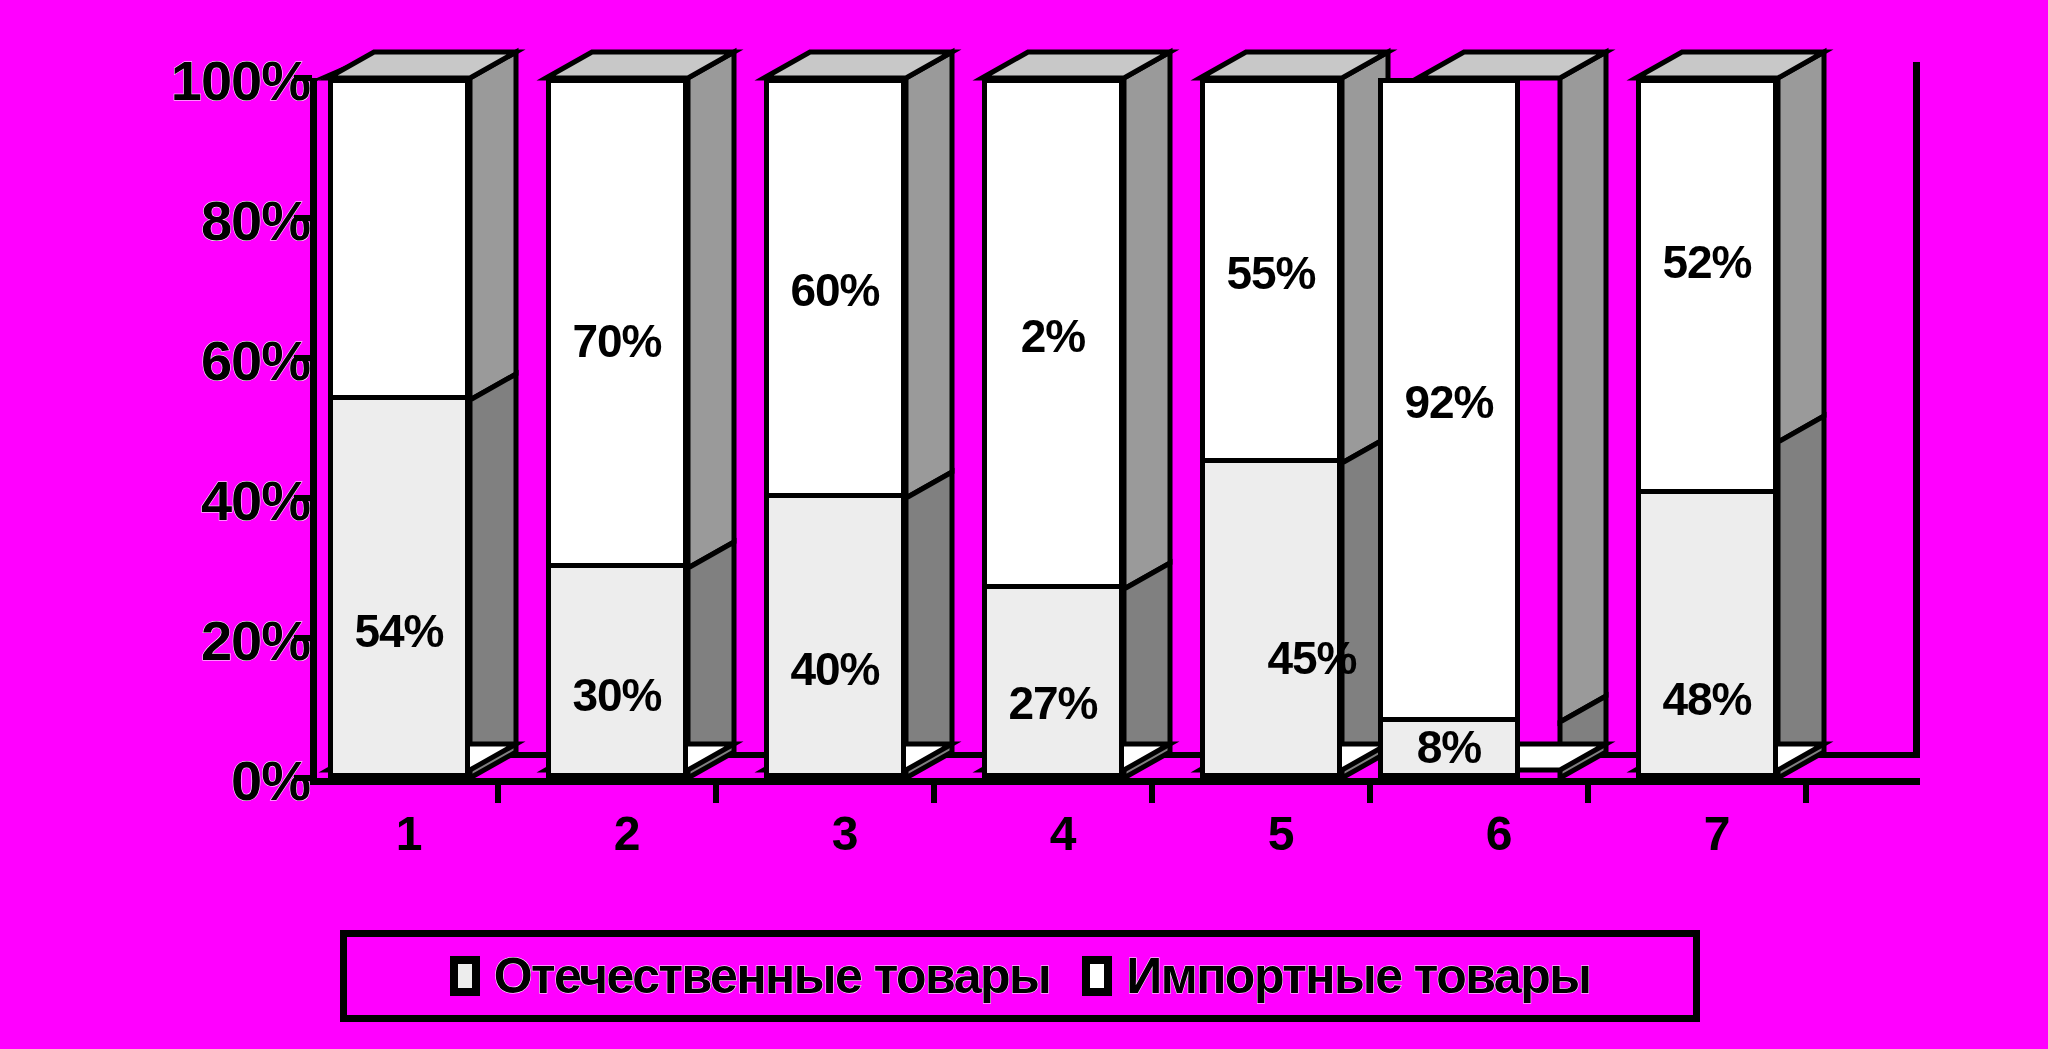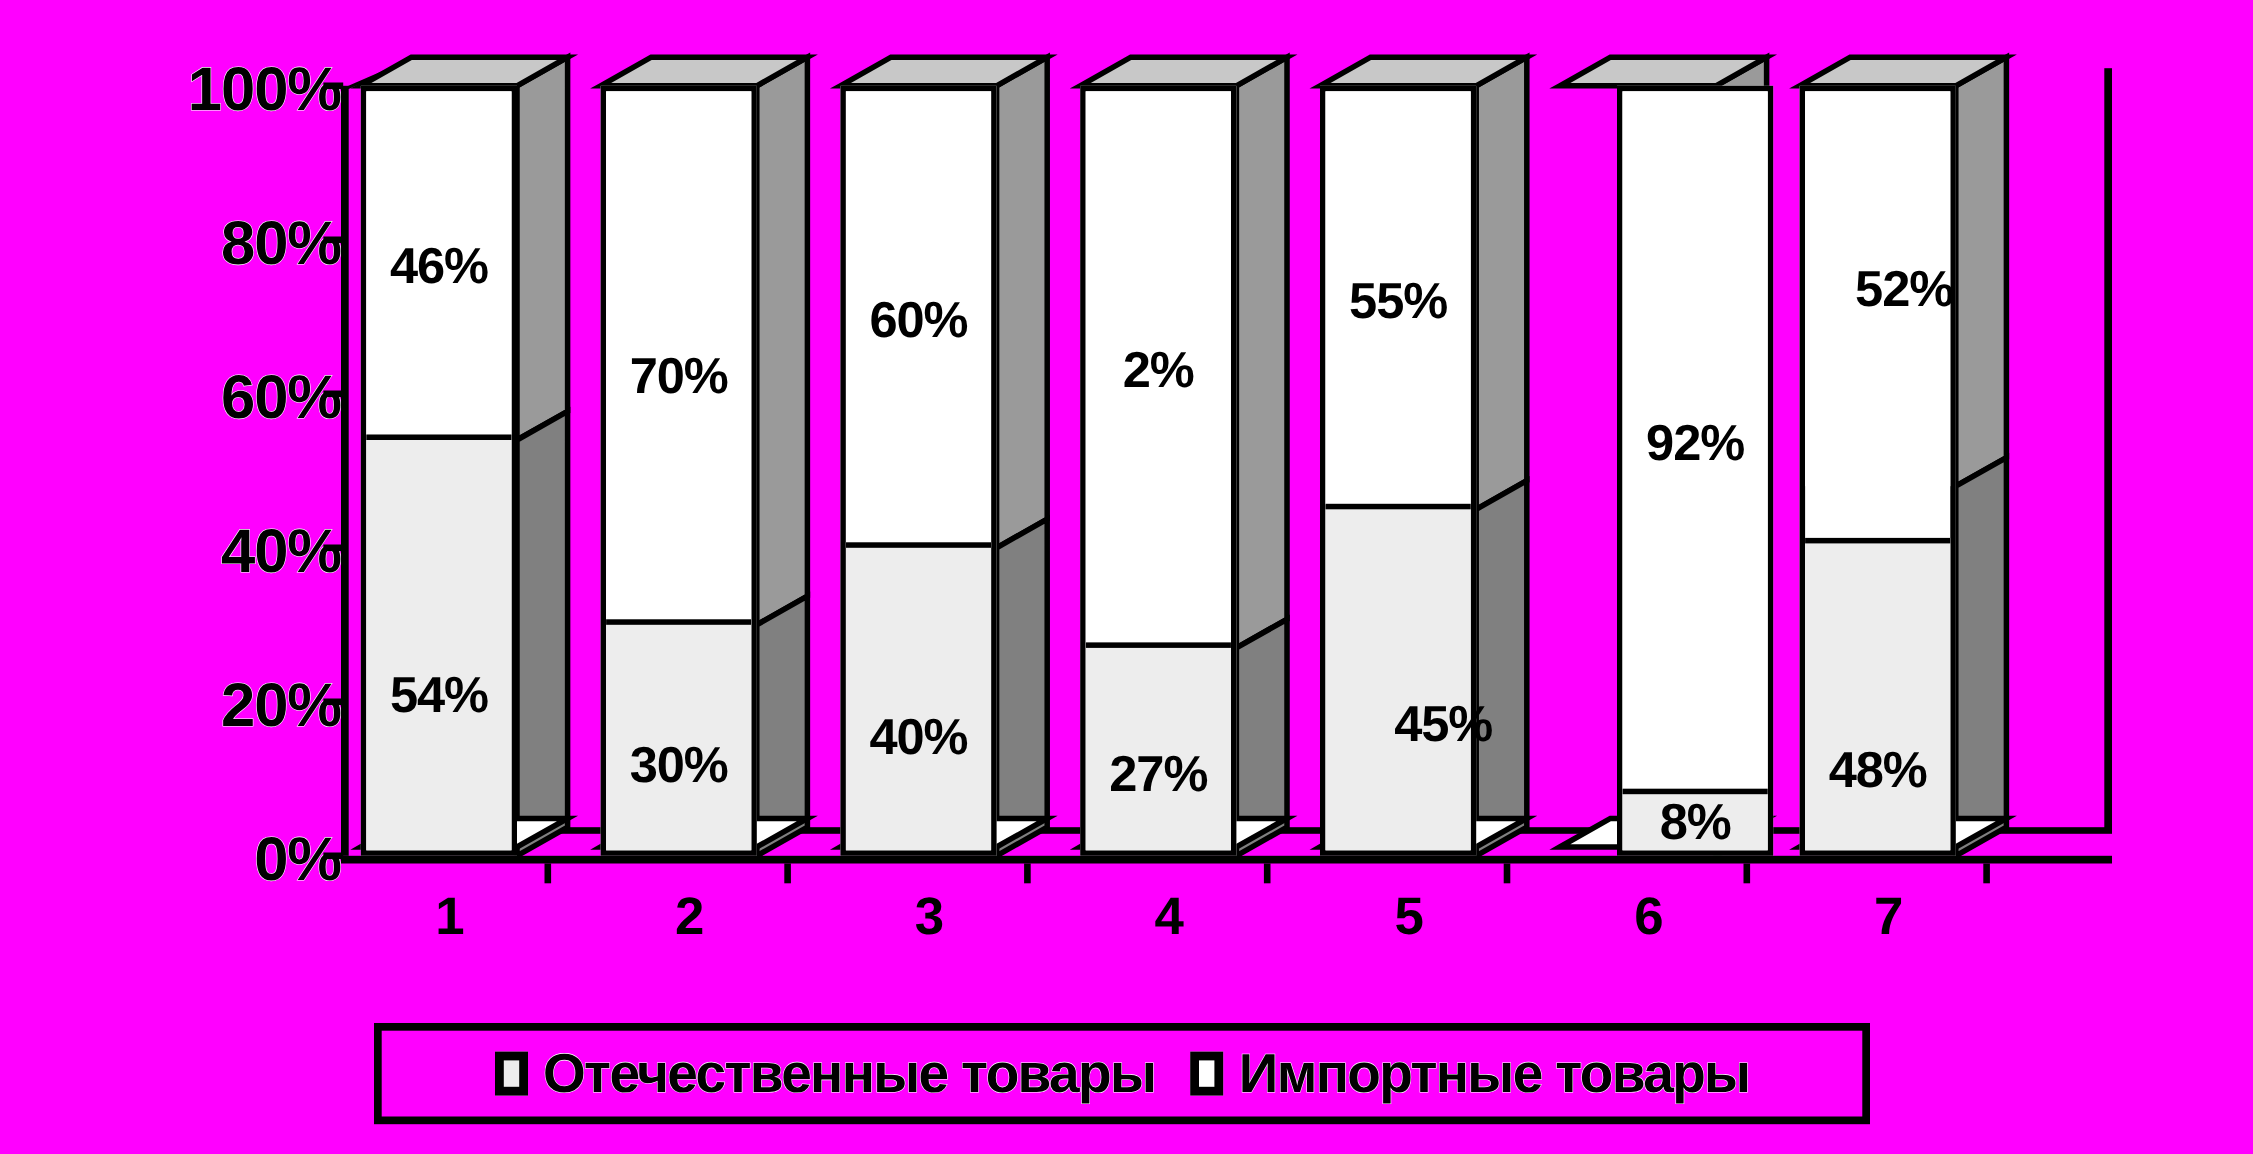--- a/index.html
+++ b/index.html
@@ -267,23 +267,20 @@
             <polygon points="142,358 188,332 188,710 142,736" fill="#808080" stroke="#000" stroke-width="5"></polygon>
             <polygon points="0,36 46,10 188,10 142,36" fill="#C8C8C8" stroke="#000" stroke-width="5"></polygon>
           </svg>
         </div>
         <div class="bar-3d" style="left: 18px; bottom: 0px; width: 198px; height: 34px;">
           <svg width="198" height="34" viewBox="0 0 198 34">
             <polygon points="0,26 46,0 188,0 142,26" fill="#FFFFFF" stroke="#000" stroke-width="5"></polygon>
           </svg>
         </div>
         <div class="bar-front" style="left: 18px; width: 142px; height: 700px; background: rgb(255, 255, 255);">
-          <div class="seg seg-top" style="height: 317px; background: rgb(255, 255, 255);">
-            <div class="seg-label" style="top: 135px;">46%</div>
-          </div>
           <div class="seg seg-bottom" style="height: 378px; background: rgb(237, 237, 237);">
             <div class="seg-label" style="top: 208.36px;">54%</div>
           </div>
         </div>
         <div class="bar-3d" style="left: 236px; bottom: 0px; width: 198px; height: 736px;">
           <svg width="198" height="736" viewBox="0 0 198 736">
             <polygon points="142,36 188,10 188,500 142,526" fill="#9A9A9A" stroke="#000" stroke-width="5"></polygon>
             <polygon points="142,526 188,500 188,710 142,736" fill="#808080" stroke="#000" stroke-width="5"></polygon>
             <polygon points="0,36 46,10 188,10 142,36" fill="#C8C8C8" stroke="#000" stroke-width="5"></polygon>
           </svg>
@@ -366,21 +363,21 @@
             <polygon points="142,36 188,10 188,654 142,680" fill="#9A9A9A" stroke="#000" stroke-width="5"></polygon>
             <polygon points="142,680 188,654 188,710 142,736" fill="#808080" stroke="#000" stroke-width="5"></polygon>
             <polygon points="0,36 46,10 188,10 142,36" fill="#C8C8C8" stroke="#000" stroke-width="5"></polygon>
           </svg>
         </div>
         <div class="bar-3d" style="left: 1108px; bottom: 0px; width: 198px; height: 34px;">
           <svg width="198" height="34" viewBox="0 0 198 34">
             <polygon points="0,26 46,0 188,0 142,26" fill="#FFFFFF" stroke="#000" stroke-width="5"></polygon>
           </svg>
         </div>
-        <div class="bar-front" style="left: 1160px; width: 142px; height: 700px; background: rgb(255, 255, 255);">
+        <div class="bar-front" style="left: 1068px; width: 142px; height: 700px; background: rgb(255, 255, 255);">
           <div class="seg seg-top" style="height: 639px; background: rgb(255, 255, 255);">
             <div class="seg-label" style="top: 296px;">92%</div>
           </div>
           <div class="seg seg-bottom" style="height: 56px; background: rgb(237, 237, 237);">
             <div class="seg-label" style="top: 2px;">8%</div>
           </div>
         </div>
         <div class="bar-3d" style="left: 1326px; bottom: 0px; width: 198px; height: 736px;">
           <svg width="198" height="736" viewBox="0 0 198 736">
             <polygon points="142,36 188,10 188,374 142,400" fill="#9A9A9A" stroke="#000" stroke-width="5"></polygon>
@@ -388,21 +385,21 @@
             <polygon points="0,36 46,10 188,10 142,36" fill="#C8C8C8" stroke="#000" stroke-width="5"></polygon>
           </svg>
         </div>
         <div class="bar-3d" style="left: 1326px; bottom: 0px; width: 198px; height: 34px;">
           <svg width="198" height="34" viewBox="0 0 198 34">
             <polygon points="0,26 46,0 188,0 142,26" fill="#FFFFFF" stroke="#000" stroke-width="5"></polygon>
           </svg>
         </div>
         <div class="bar-front" style="left: 1326px; width: 142px; height: 700px; background: rgb(255, 255, 255);">
           <div class="seg seg-top" style="height: 359px; background: rgb(255, 255, 255);">
-            <div class="seg-label" style="top: 156px; padding-left: 24px;">52%</div>
+            <div class="seg-label" style="top: 156px;">52%</div>
           </div>
           <div class="seg seg-bottom" style="height: 284px; background: rgb(237, 237, 237);">
             <div class="seg-label" style="top: 182.32px;">48%</div>
           </div>
         </div>
       </div>
   </div>
 
   <div id="x-axis-labels">
       <div class="x-label" style="left: 318px; width: 182px; top: 810px;">1</div>

